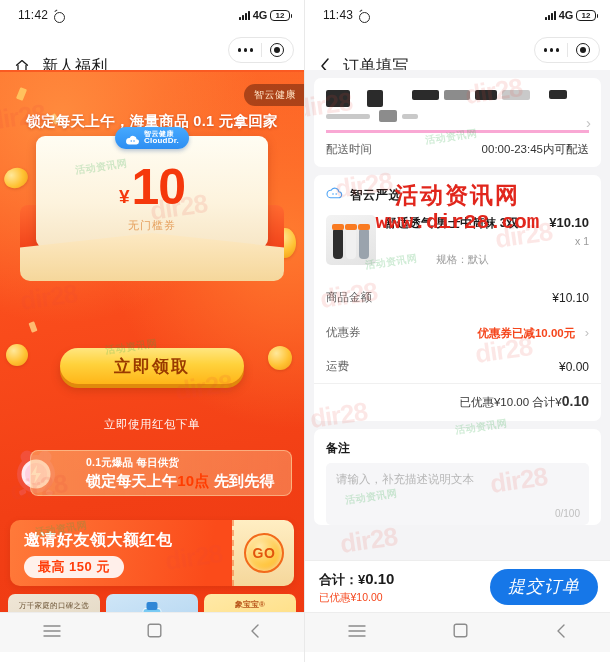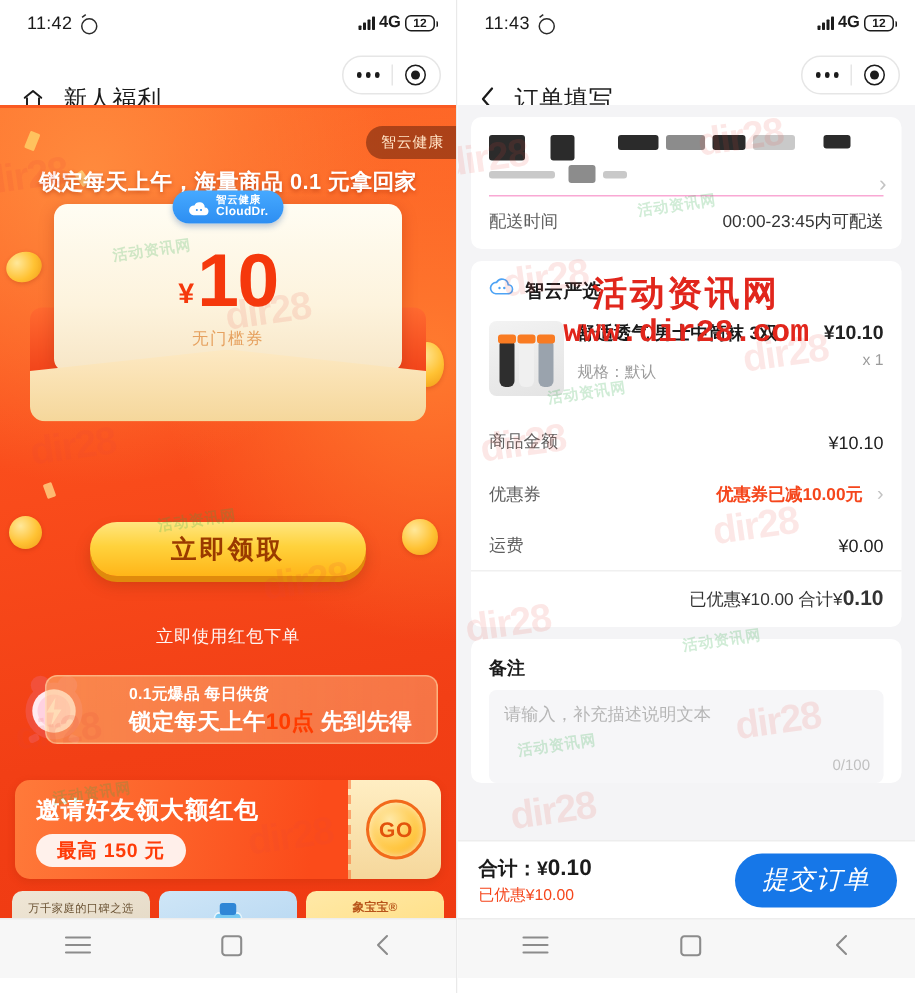--- a/index.html
+++ b/index.html
@@ -195,37 +195,37 @@
   .ocard { background:#fff; border-radius:7px; margin-bottom:8px; }
   .addr { padding:12px 12px 0; position:relative; min-height:88px; }
   .addr-chev { position:absolute; right:10px; top:36px; color:#c3c3c3; font-size:15px; }
   .redact { background:#2b2b2b; border-radius:2px; display:inline-block; }
   .redact.g { background:#8c8c8c; }
   .redact.l { background:#c9c9c9; }
   .addr-line1 { display:flex; gap:5px; align-items:flex-start; margin-bottom:3px; padding-right:22px;}
   .addr-line2 { display:flex; gap:5px; align-items:center; margin-bottom:8px;}
   .addr-row {
     display:flex; align-items:center; justify-content:space-between;
-    border-top:1px solid #f9a8d4; padding:9px 0 10px; margin-top:6px;
+    border-top:3px solid #f9a8d4; padding:9px 0 10px; margin-top:6px;
   }
   .lbl { font-size:11.5px; color:#5f5f5f; }
   .val { font-size:11.5px; color:#333; }
 
   .store { display:flex; align-items:center; gap:7px; padding:11px 12px 9px; }
   .store-name { font-size:12.5px; color:#1b1b1b; font-weight:bold; letter-spacing:.3px;}
   .item { display:flex; padding:2px 12px 14px; gap:9px; }
   .thumb {
     width:50px;height:50px;border-radius:5px;flex:none;position:relative;overflow:hidden;
     background:linear-gradient(160deg,#f3f3f3,#e3e3e3);
   }
   .sock { position:absolute; bottom:6px; width:10px; height:30px; border-radius:2px 2px 4px 4px; }
   .sock::before{content:"";position:absolute;left:-1px;top:-5px;width:12px;height:6px;background:#f97b22;border-radius:2px;}
   .item-mid { flex:1; }
   .item-name { font-size:12px; color:#1b1b1b; font-weight:bold; line-height:1.35; }
-  .item-spec { font-size:10.5px; color:#9b9b9b; margin-top:11px; }
+  .item-spec { font-size:10.5px; color:#9b9b9b; margin-top:22px;text-align:center; }
   .item-right { text-align:right; }
   .item-price { font-size:13px; color:#222; font-weight:bold; }
   .item-qty { font-size:10.5px; color:#9b9b9b; margin-top:5px; }
 
   .sumrow { display:flex; align-items:center; justify-content:space-between; padding:9px 12px; }
   .sumrow .val { font-size:12px; color:#222; }
   .coupon-val { color:#f5461c; font-size:11.5px; font-weight:bold; }
   .chev-sm { color:#c3c3c3; font-size:13px; margin-left:5px; }
   .sum-total {
     border-top:1px solid #f0f0f0; padding:9px 12px 11px; text-align:right;

